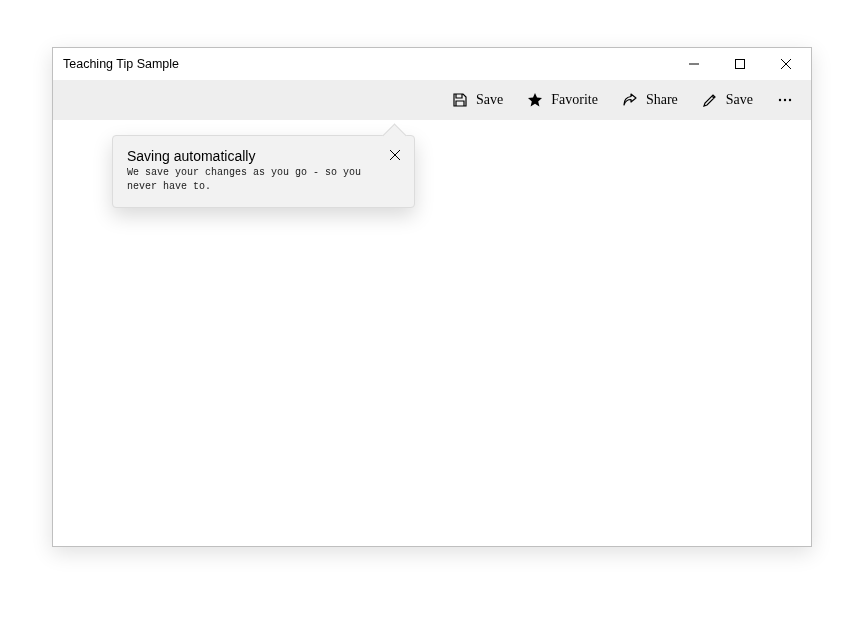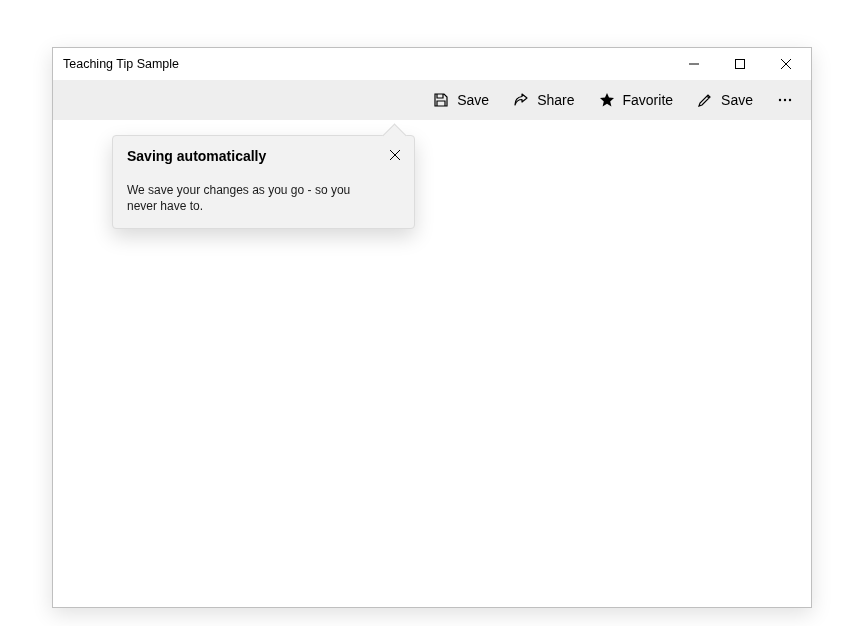--- a/index.html
+++ b/index.html
@@ -9,21 +9,21 @@
       width: 862px;
       height: 626px;
       position: relative;
       overflow: hidden;
     }
     .window {
       position: absolute;
       left: 52px;
       top: 47px;
       width: 760px;
-      height: 561px;
+      height: 500px;
       background: #fff;
       border: 1px solid #bfbfbf;
       box-shadow: 0 6px 20px rgba(0,0,0,0.12);
     }
     .titlebar {
       height: 32px;
       display: flex;
       align-items: center;
       justify-content: space-between;
       padding: 0 2px 0 10px;
@@ -57,21 +57,21 @@
     .tool-btn {
       display: flex;
       gap: 8px;
       padding: 6px 10px;
       border-radius: 2px;
       font-size: 14px;
       color: #000;
       cursor: default;
       background: transparent;
       border: none;
-      font-family: Liberation Sans, sans-serif;
+      font-family: Liberation Serif, serif;
     }
     .tool-btn .icon {
       width: 16px;
       height: 16px;
       display: flex;
       align-items: center;
       justify-content: center;
     }
     .tool-btn svg { display: block; }
     .more-btn {
@@ -114,30 +114,31 @@
       width: 26px;
       height: 26px;
       display: flex;
       align-items: center;
       justify-content: center;
       cursor: default;
       color: #000;
     }
     .tip-title {
       font-size: 14px;
-      font-weight: 700;
+      font-weight: 400;
       color: #000;
       padding-right: 24px;
-      margin-bottom: 18px;
+      margin-bottom: 2px;
     }
     .tip-body {
-      font-size: 12px;
+      font-size: 10px;
       color: #1a1a1a;
       line-height: 1.35;
       padding-right: 24px;
+      font-family: Liberation Mono, monospace;
     }
   </style>
 </head>
 <body>
 
 <div class="window">
 
   <div class="titlebar">
     <div class="title-text">Teaching Tip Sample</div>
     <div class="caption-controls">
@@ -171,32 +172,32 @@
       <span class="icon">
         <svg width="16" height="16" viewBox="0 0 16 16">
             <path d="M2 2h9l3 3v9H2V2z M4 2v4h6V2 M4 14v-5h8v5" fill="none" stroke="#000" stroke-width="1.2"></path>
           </svg>
       </span>
       <span>Save</span>
     </button>
     <button class="tool-btn">
       <span class="icon">
         <svg width="16" height="16" viewBox="0 0 16 16">
+            <path d="M8 1l2 4.6 5 .4-3.8 3.4 1.2 5L8 11.8 3.6 14.4l1.2-5L1 6l5-.4L8 1z" fill="#000"></path>
+          </svg>
+      </span>
+      <span>Favorite</span>
+    </button>
+    <button class="tool-btn">
+      <span class="icon">
+        <svg width="16" height="16" viewBox="0 0 16 16">
             <path d="M9 2l5 4-5 4V7.5C5 7.5 3 10 2 13c0-5 3-8 7-8.5V2z" fill="none" stroke="#000" stroke-width="1.2" stroke-linejoin="round"></path>
           </svg>
       </span>
       <span>Share</span>
-    </button>
-    <button class="tool-btn">
-      <span class="icon">
-        <svg width="16" height="16" viewBox="0 0 16 16">
-            <path d="M8 1l2 4.6 5 .4-3.8 3.4 1.2 5L8 11.8 3.6 14.4l1.2-5L1 6l5-.4L8 1z" fill="#000"></path>
-          </svg>
-      </span>
-      <span>Favorite</span>
     </button>
     <button class="tool-btn">
       <span class="icon">
         <svg width="16" height="16" viewBox="0 0 16 16">
             <path d="M2 14l1-3 8-8 2 2-8 8-3 1z M10 4l2 2" fill="none" stroke="#000" stroke-width="1.2"></path>
           </svg>
       </span>
       <span>Save</span>
     </button>
     <button class="tool-btn more-btn">

